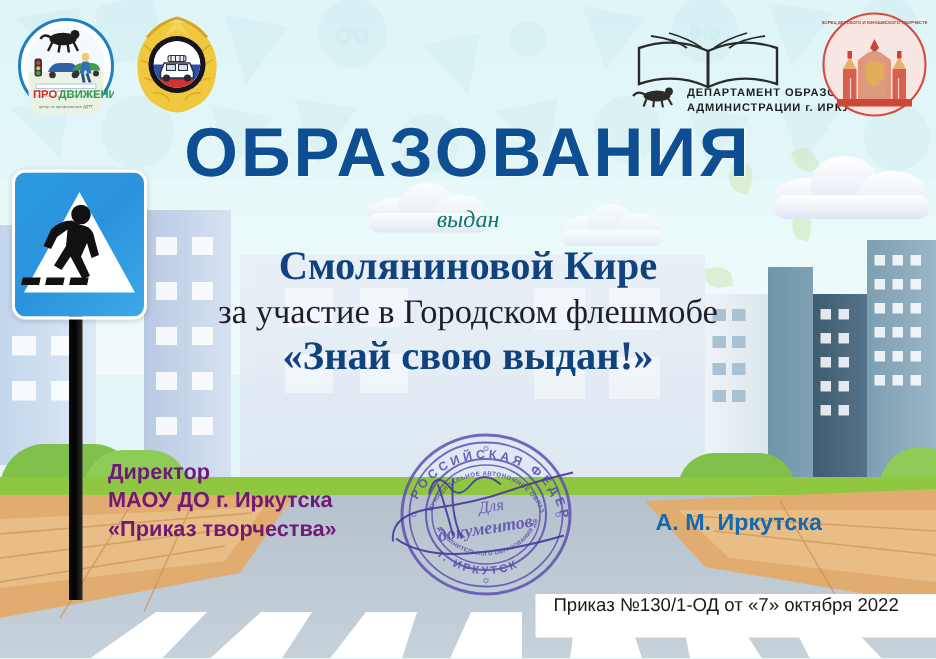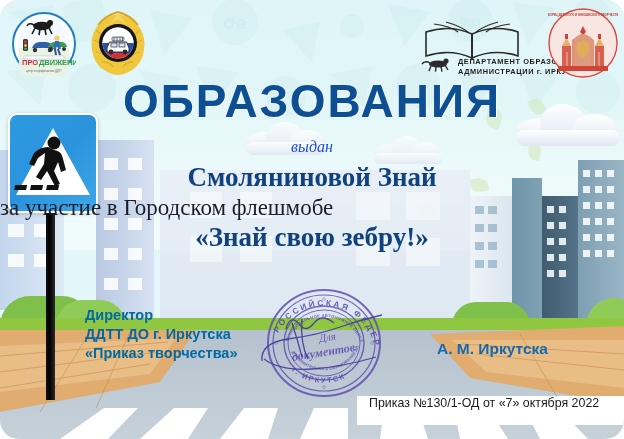--- a/index.html
+++ b/index.html
@@ -5,21 +5,20 @@
 <style>
   html,body{margin:0;padding:0;}
   body{
     width:624px;height:439px;overflow:hidden;
     font-family:"Liberation Sans", sans-serif;
     background:#ffffff;
   }
   #cert{
     position:relative;width:624px;height:439px;overflow:hidden;
     background:#e3f6f8;
-    border-radius:19px;
   }
 
   
   .sky{
     position:absolute;left:0;top:0;width:624px;height:250px;
     background:linear-gradient(#ddf4f7 0%, #e6f8f9 45%, #f2fbfb 100%);
   }
   .wm{position:absolute;left:0;top:0;width:624px;height:120px;opacity:.55;}
   .wm svg{display:block;}
   .cloudgrp{position:absolute;}
@@ -54,41 +53,41 @@
   #title{
     position:absolute;left:0;top:74px;width:624px;text-align:center;
     font-family:"Liberation Sans", sans-serif;
     font-weight:bold;font-size:46px;letter-spacing:2px;
     color:#0e4e93;z-index:40;
     text-shadow:1px 1px 0 rgba(255,255,255,.7);
   }
   #vydan{
     position:absolute;left:0;top:138px;width:624px;text-align:center;
     font-family:"Liberation Serif", serif;font-style:italic;
-    font-size:16px;color:#1d4ed8;z-index:40;
+    font-size:16px;color:#0f766e;z-index:40;
   }
   #recipient{
     position:absolute;left:0;top:162px;width:624px;text-align:center;
     font-family:"Liberation Serif", serif;font-weight:bold;font-size:27px;
     color:#10427e;z-index:40;
   }
   #reason{
-    position:absolute;left:0;top:195px;width:624px;
+    position:absolute;left:0;top:195px;width:624px;text-align:center;
     font-family:"Liberation Serif", serif;font-size:23px;
     color:#1d1d2b;z-index:40;
   }
   #eventname{
     position:absolute;left:0;top:222px;width:624px;text-align:center;
     font-family:"Liberation Serif", serif;font-weight:bold;font-size:27px;
     color:#10427e;z-index:40;
   }
   #sigblock{
     position:absolute;left:72px;top:306px;z-index:42;
     font-family:"Liberation Sans", sans-serif;font-weight:bold;font-size:14.5px;
-    color:#0369a1;line-height:1.32;margin-left:13px;
+    color:#701a75;line-height:1.32;
   }
   #signame{
     position:absolute;left:437px;top:340px;z-index:42;
     font-family:"Liberation Sans", sans-serif;font-weight:bold;font-size:15.5px;
     color:#1469b0;white-space:nowrap;
   }
   #orderbox{
     position:absolute;left:357px;top:396px;width:276px;height:29px;
     background:#ffffff;z-index:45;
     display:flex;padding-left:12px;box-sizing:border-box;
@@ -429,27 +428,27 @@
         <textPath href="#palarc">ДВОРЕЦ ДЕТСКОГО И ЮНОШЕСКОГО ТВОРЧЕСТВА</textPath>
       </text>
       <g font-family="Liberation Sans, sans-serif" font-size="2.9" fill="#b83a2e" font-weight="bold" text-anchor="middle">
         <text x="35" y="8">ДВОРЕЦ ДЕТСКОГО И ЮНОШЕСКОГО ТВОРЧЕСТВА</text>
       </g>
     </svg>
   </div>
 
   <div id="title">ОБРАЗОВАНИЯ</div>
   <div id="vydan">выдан</div>
-  <div id="recipient">Смоляниновой Знай</div>
+  <div id="recipient">Смоляниновой Кире</div>
   <div id="reason">за участие в Городском флешмобе</div>
-  <div id="eventname">«Знай свою зебру!»</div>
+  <div id="eventname">«Знай свою выдан!»</div>
 
   <div id="sigblock">
     <div>Директор</div>
-    <div>ДДТТ ДО г. Иркутска</div>
+    <div>МАОУ ДО г. Иркутска</div>
     <div>«Приказ творчества»</div>
   </div>
 
   <div id="signame">А. М. Иркутска</div>
 
   <div id="stamp">
     <svg width="132" height="120" viewBox="0 0 132 120">
       <g stroke="#5b4bb0" fill="none" opacity=".82">
         <ellipse cx="66" cy="60" rx="56" ry="53" stroke-width="2"></ellipse>
         <ellipse cx="66" cy="60" rx="51" ry="48" stroke-width="1.2"></ellipse>

